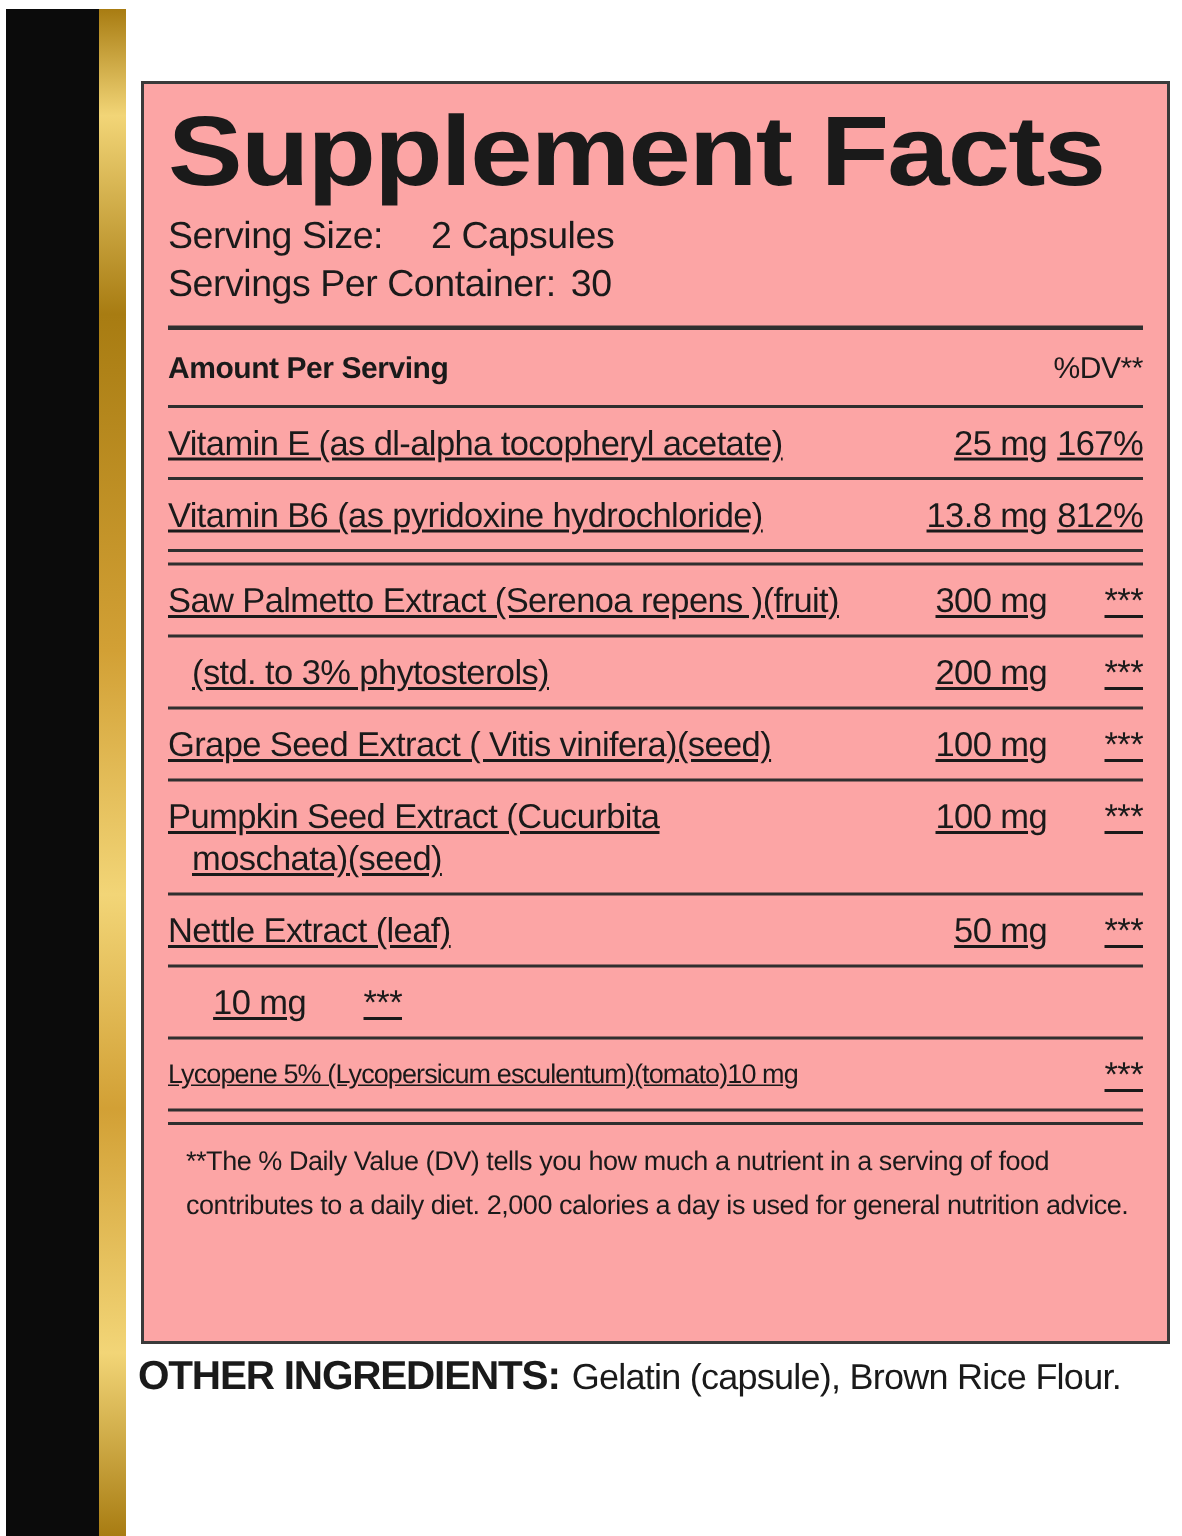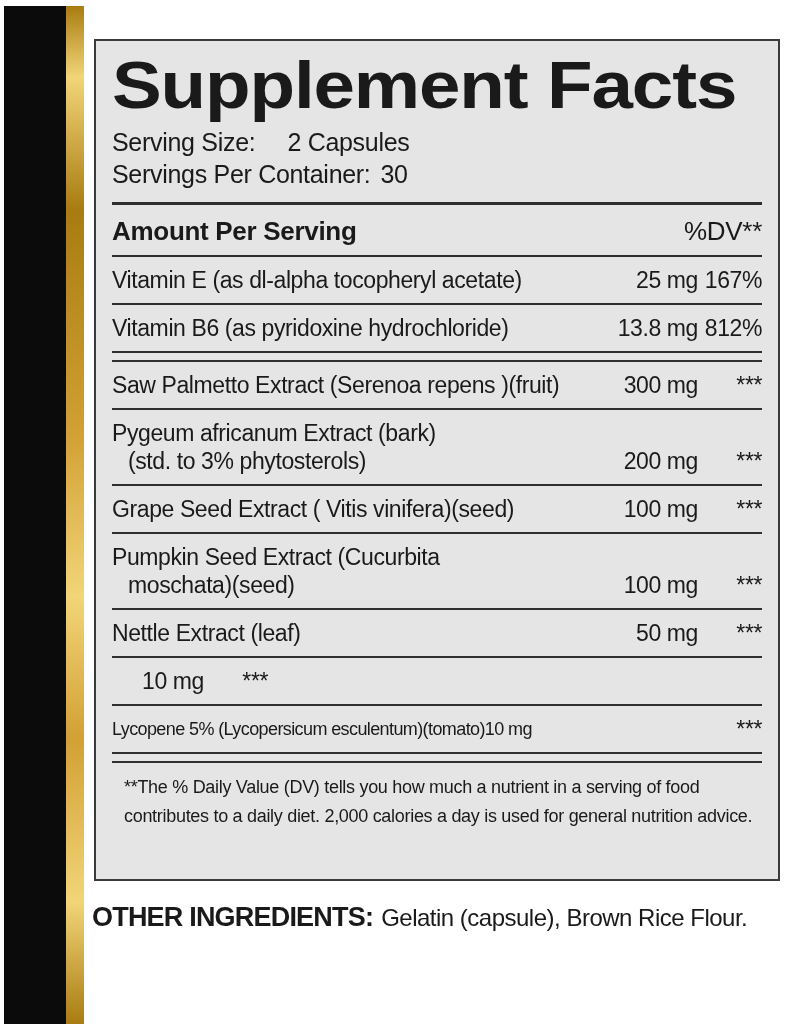--- a/index.html
+++ b/index.html
@@ -19,39 +19,39 @@
       var(--gold-light,#f2d577) 7%,
       var(--gold-dark,#a87c12) 20%,
       var(--gold-mid,#d2a035) 42%,
       var(--gold-light,#f2d577) 58%,
       var(--gold-mid,#d2a035) 72%,
       var(--gold-light,#f2d577) 88%,
       var(--gold-dark,#a87c12) 100%);
   }
   
   .facts-box{
-    position:absolute;left:94px;top:39px;width:686px;height:842px;
+    position:absolute;left:94px;top:54px;width:686px;height:842px;
     box-sizing:border-box;border:2.5px solid var(--panel-border,#3a3a3a);
-    background:#e5e5e5;padding:10px 16px 12px 16px;
+    background:#fca5a5;padding:10px 16px 12px 16px;
   }
   .title{
     margin:0 0 6px 0;font-size:66px;line-height:1.05;font-weight:bold;
     letter-spacing:-1px;white-space:nowrap;
     transform:scaleX(1.13);transform-origin:left center;
   }
   .serving-line{font-size:25px;line-height:32px;letter-spacing:-0.3px;}
   .serving-line .val{margin-left:32px;}
   .serving-line .val2{margin-left:10px;}
   .hr-medium{border-top:3px solid var(--divider,#2f2f2f);margin-top:12px;}
   .hr-thin{border-top:2px solid var(--divider,#2f2f2f);}
   .hr-double{height:7px;border-top:2px solid var(--divider,#2f2f2f);border-bottom:2px solid var(--divider,#2f2f2f);}
-  .header-row{display:flex;align-items:flex-end;padding:11px 0 9px 0;font-size:26px;line-height:30px;}
+  .header-row{display:flex;align-items:flex-end;padding:11px 0 9px 0;font-size:20px;line-height:30px;}
   .header-row .col-left{flex:1;font-weight:bold;letter-spacing:-0.3px;}
   .header-row .col-right{letter-spacing:-0.3px;}
-  .row{display:flex;align-items:flex-end;padding:9px 0;font-size:23px;line-height:28px;letter-spacing:-0.4px;}
+  .row{display:flex;align-items:flex-start;padding:9px 0;font-size:23px;line-height:28px;letter-spacing:-0.4px;text-decoration:underline;}
   .row .name-wrap{flex:1 1 auto;min-width:0;}
   .row .name2{display:block;padding-left:16px;}
   .row .amount{width:92px;text-align:right;white-space:nowrap;flex:0 0 auto;}
   .row .dv{width:64px;text-align:right;white-space:nowrap;flex:0 0 auto;}
   .row-tight .name-wrap{white-space:nowrap;font-size:18px;letter-spacing:-0.6px;}
   .footnote{margin:10px 0 0 12px;font-size:18px;line-height:29px;letter-spacing:-0.3px;}
   .footnote.second{margin-top:2px;}
   
   .other-ingredients{
     position:absolute;left:92px;top:901px;width:694px;margin:0;
@@ -106,21 +106,20 @@
     <div class="row">
       <div class="name-wrap"><span>Saw Palmetto Extract (Serenoa repens )(fruit)</span></div>
       <span class="amount">300 mg</span>
       <span class="dv">***</span>
     </div>
 
     <div class="hr-thin"></div>
 
     <div class="row">
       <div class="name-wrap">
-        <span>Pygeum africanum Extract (bark)</span>
         <span class="name2">(std. to 3% phytosterols)</span>
       </div>
       <span class="amount">200 mg</span>
       <span class="dv">***</span>
     </div>
 
     <div class="hr-thin"></div>
 
     <div class="row">
       <div class="name-wrap"><span>Grape Seed Extract ( Vitis vinifera)(seed)</span></div>

